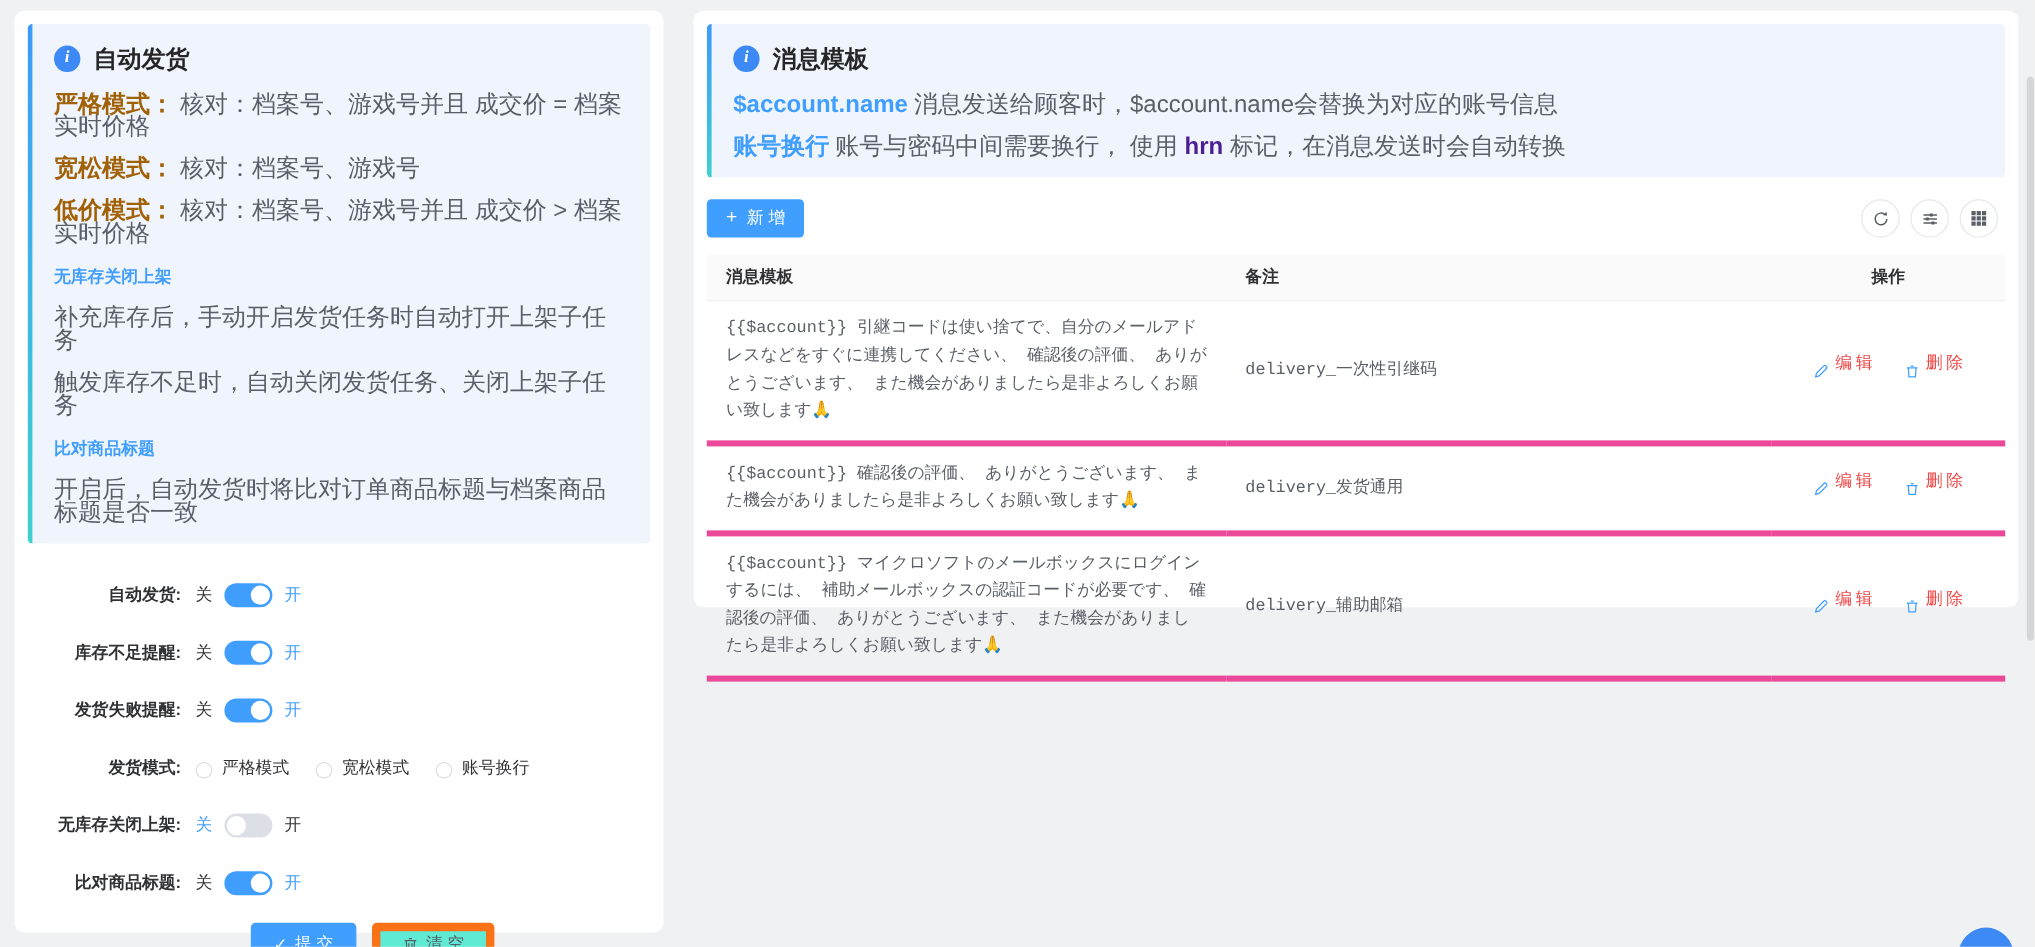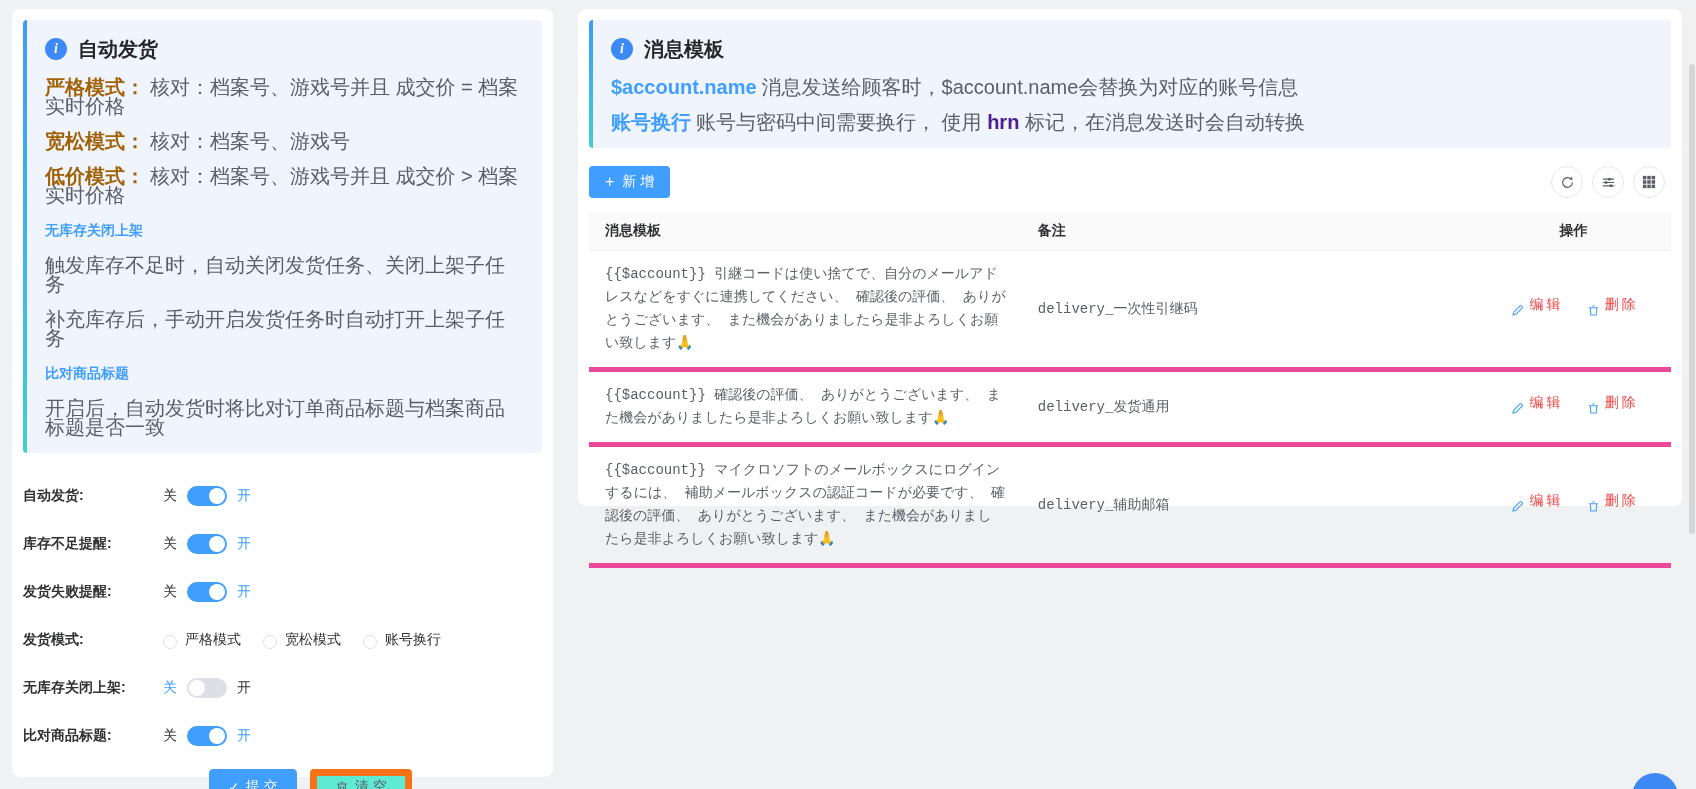--- a/index.html
+++ b/index.html
@@ -23,21 +23,21 @@
     display:flex; align-items:center; justify-content:center;
     font-family:"Liberation Serif",serif; font-style:italic; font-weight:bold; font-size:14px; }
   .info-heading { color:#409eff; font-weight:bold; font-size:14px; margin-top:16px; line-height:19px; }
   .info-line { font-size:20px; color:#5a5e66; margin-top:16px; line-height:19px; }
   .info-line b { color:#a16207; margin-right:5px; }
   .info-line .code { font-weight:bold; color:#4c1d95; }
 
   
   .form { margin-top:28px; }
   .form-row { display:flex; align-items:center; margin-bottom:18px; height:30px; }
-  .form-label { width:128px; min-width:128px; text-align:left; font-weight:bold; font-size:14px; color:#303133; margin-right:12px; }
+  .form-label { width:128px; min-width:128px; text-align:right; font-weight:bold; font-size:14px; color:#303133; margin-right:12px; }
   .sw-side { font-size:14px; }
   .sw-dark { color:#303133; }
   .sw-blue { color:#409eff; }
   .switch { width:40px; height:20px; border-radius:10px; margin:0 10px; position:relative; background:#409eff; cursor:pointer; }
   .switch.off { background:#dcdfe6; }
   .switch::after { content:""; position:absolute; top:2px; right:2px; width:16px; height:16px; border-radius:50%; background:#fff; }
   .switch.off::after { right:auto; left:2px; }
   .radio-opt { display:inline-flex; align-items:flex-end; margin-right:22px; font-size:14px; color:#303133; cursor:pointer; }
   .radio-circle { width:14px; height:14px; border:1px solid #dcdfe6; border-radius:50%; background:#fff; margin-right:8px; }
   .form-actions { margin-left:186px; margin-top:12px; display:flex; gap:13px; }
@@ -81,22 +81,22 @@
 <div class="card card-left">
   <div class="info-box">
     <div class="panel-title">
       <span class="info-icon">i</span>
       <span>自动发货</span>
     </div>
     <div class="info-line"><b>严格模式：</b><span>核对：档案号、游戏号并且 成交价 = 档案实时价格</span></div>
     <div class="info-line"><b>宽松模式：</b><span>核对：档案号、游戏号</span></div>
     <div class="info-line"><b>低价模式：</b><span>核对：档案号、游戏号并且 成交价 &gt; 档案实时价格</span></div>
     <div class="info-heading">无库存关闭上架</div>
+    <div class="info-line"><span>补充库存后，手动开启发货任务时自动打开上架子任务</span></div>
     <div class="info-line"><span>触发库存不足时，自动关闭发货任务、关闭上架子任务</span></div>
-    <div class="info-line"><span>补充库存后，手动开启发货任务时自动打开上架子任务</span></div>
     <div class="info-heading">比对商品标题</div>
     <div class="info-line"><span>开启后，自动发货时将比对订单商品标题与档案商品标题是否一致</span></div>
   </div>
 
   <div class="form">
     <div class="form-row">
       <span class="form-label">自动发货:</span>
       <span class="sw-side sw-dark">关</span>
       <span class="switch"></span>
       <span class="sw-side sw-blue">开</span>

